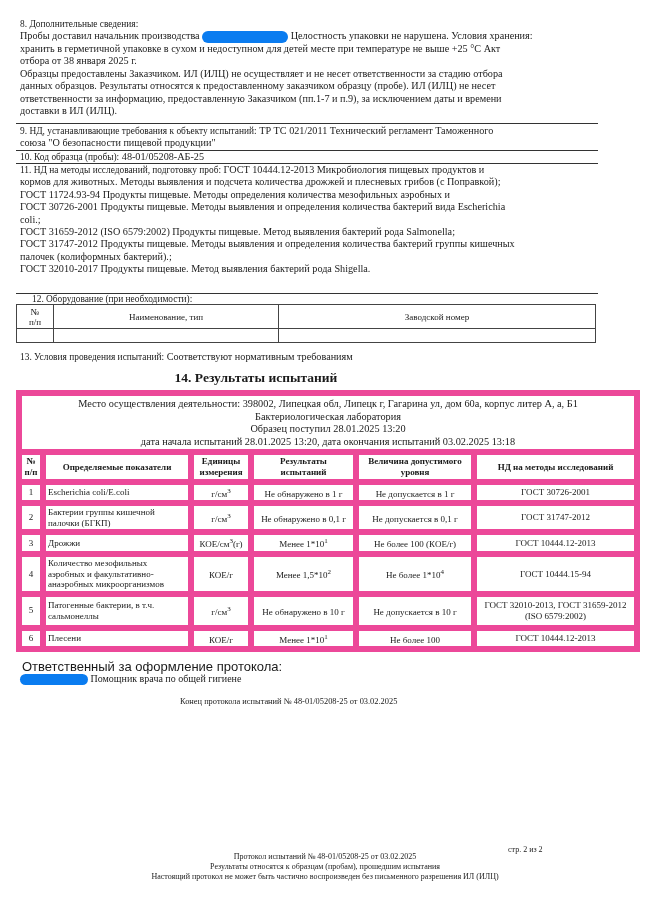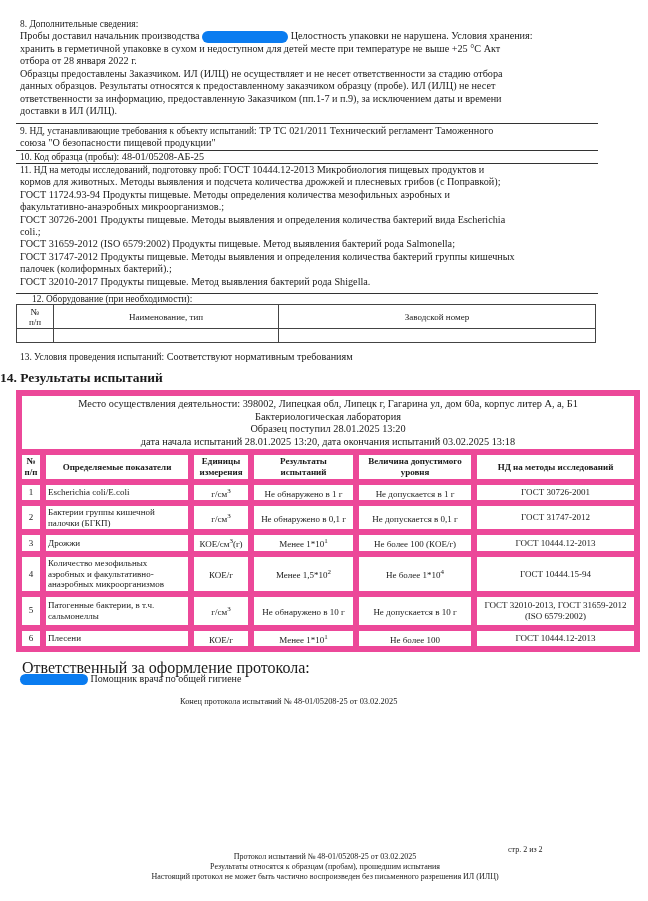--- a/index.html
+++ b/index.html
@@ -35,21 +35,21 @@
 <body>
 
 <div id="sec8" class="abs s8">
   <p class="sec-title">8. Дополнительные сведения:</p>
   <p>
     <span>Пробы доставил  начальник производства</span>
     <span class="redact" style="width:86px;height:12px;"></span>
     <span>Целостность упаковки не нарушена. Условия хранения:</span>
   </p>
   <p>хранить в герметичной упаковке в сухом и недоступном для детей месте при температуре не выше +25 °С Акт</p>
-  <p>отбора от 28 января 2022 г.</p>
+  <p>отбора от 38 января 2025 г.</p>
   <p>Образцы предоставлены Заказчиком. ИЛ (ИЛЦ) не осуществляет и не несет ответственности за стадию отбора</p>
   <p>данных образцов. Результаты относятся к предоставленному заказчиком образцу (пробе). ИЛ (ИЛЦ) не несет</p>
   <p>ответственности за информацию, предоставленную Заказчиком (пп.1-7 и п.9), за исключением даты и времени</p>
   <p>доставки в ИЛ (ИЛЦ).</p>
 </div>
 <div class="rule" style="left:16px;top:123px;width:582px;"></div>
 
 <div class="abs s8" style="left:20px;top:125px;width:605px;">
   <div><span class="sec-title">9. НД, устанавливающие требования к объекту испытаний:</span>
   <span>ТР ТС 021/2011 Технический регламент Таможенного</span></div>
@@ -61,21 +61,20 @@
   <span class="sec-title">10. Код образца (пробы):</span>
   <span>48-01/05208-АБ-25</span>
 </div>
 <div class="rule" style="left:16px;top:163px;width:582px;"></div>
 
 <div class="abs s8" style="left:20px;top:164px;width:612px;">
   <div><span class="sec-title">11. НД на методы исследований, подготовку проб:</span>
   <span>ГОСТ 10444.12-2013 Микробиология пищевых продуктов и</span></div>
   <div>кормов для животных. Методы выявления и подсчета количества дрожжей и плесневых грибов (с Поправкой);</div>
   <div>ГОСТ 11724.93-94 Продукты пищевые. Методы определения количества мезофильных аэробных и</div>
-  <div>факультативно-анаэробных микроорганизмов.;</div>
   <div>ГОСТ 30726-2001 Продукты пищевые. Методы выявления и определения количества бактерий вида Escherichia</div>
   <div>coli.;</div>
   <div>ГОСТ 31659-2012 (ISO 6579:2002) Продукты пищевые. Метод выявления бактерий рода Salmonella;</div>
   <div>ГОСТ 31747-2012 Продукты пищевые. Методы выявления и определения количества бактерий группы кишечных</div>
   <div>палочек (колиформных бактерий).;</div>
   <div>ГОСТ 32010-2017 Продукты пищевые. Метод выявления бактерий рода Shigella.</div>
 </div>
 <div class="rule" style="left:16px;top:293px;width:582px;"></div>
 
 <div class="abs sec-title" style="left:32px;top:294px;">12. Оборудование (при необходимости):</div>
@@ -93,21 +92,21 @@
     <td></td>
   </tr>
 </tbody>
   </table>
 
 <div class="abs s8" style="left:20px;top:351px;">
   <span class="sec-title">13. Условия проведения испытаний:</span>
   <span>Соответствуют нормативным требованиям</span>
 </div>
 
-<div class="abs b" style="left:0;top:370px;width:512px;font-size:13.5px;">14. Результаты испытаний</div>
+<div class="abs b" style="left:0;top:370px;width:512px;text-align:center;font-size:13.5px;">14. Результаты испытаний</div>
 
 <table id="results">
   <tbody>
       <tr>
     <td colspan="6" class="hdr">
       <div>Место осуществления деятельности: 398002, Липецкая обл, Липецк г, Гагарина ул, дом 60а, корпус литер А, а, Б1</div>
       <div>Бактериологическая лаборатория</div>
       <div>Образец поступил 28.01.2025 13:20</div>
       <div>дата начала испытаний 28.01.2025 13:20, дата окончания испытаний 03.02.2025 13:18</div>
     </td>
@@ -171,21 +170,21 @@
     <td>6</td>
     <td class="left">Плесени</td>
     <td><span>КОЕ/г</span><sup></sup><span></span></td>
     <td><span>Менее 1*10</span><sup>1</sup></td>
     <td><span>Не более 100</span><sup></sup></td>
     <td>ГОСТ 10444.12-2013</td>
   </tr>
 </tbody>
 </table>
 
-<div class="abs" style="left:22px;top:659px;font-family:Liberation Serif, serif;font-size:16px;">Ответственный за оформление протокола:</div>
+<div class="abs" style="left:22px;top:659px;font-family:Liberation Sans, sans-serif;font-size:13px;">Ответственный за оформление протокола:</div>
 <div class="abs" style="left:20px;top:673px;font-size:10px;">
   <span class="redact" style="width:68px;height:11px;"></span>
   <span>Помощник врача по общей гигиене</span>
 </div>
 <div class="abs" style="left:180px;top:697px;font-size:8.4px;">Конец протокола испытаний № 48-01/05208-25 от 03.02.2025</div>
 
 <div class="abs" style="left:508px;top:845px;font-size:8px;">стр. 2 из 2</div>
 <div class="abs foot" style="left:0;top:852px;width:650px;">Протокол испытаний № 48-01/05208-25 от 03.02.2025</div>
 <div class="abs foot" style="left:0;top:862px;width:650px;">Результаты относятся к образцам (пробам), прошедшим испытания</div>
 <div class="abs foot" style="left:0;top:872px;width:650px;">Настоящий протокол не может быть частично воспроизведен без письменного разрешения ИЛ (ИЛЦ)</div>

